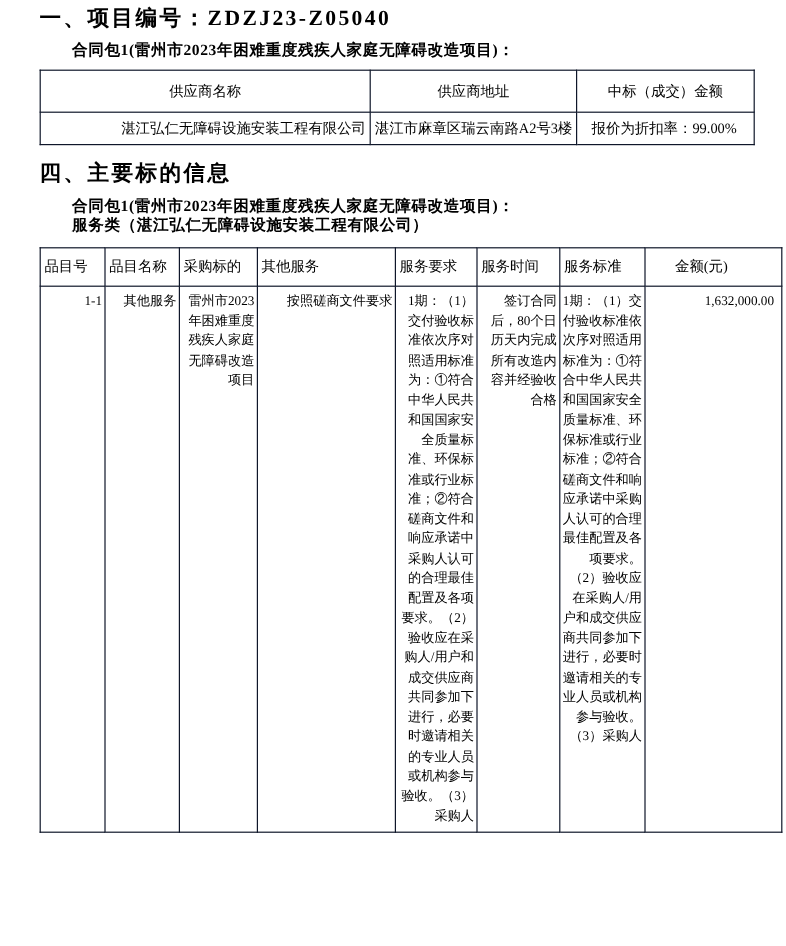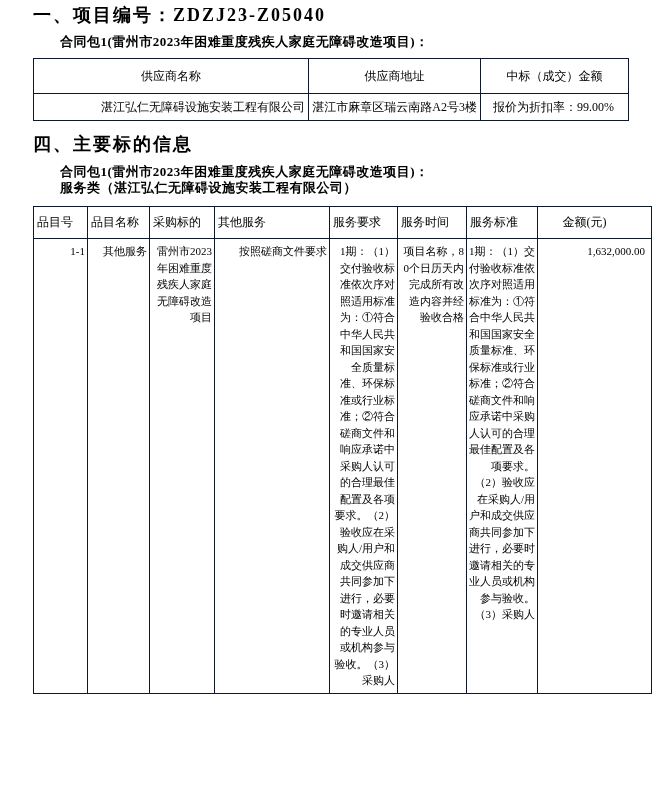--- a/index.html
+++ b/index.html
@@ -130,20 +130,20 @@
         <th class="num-h">金额(元)</th>
       </tr>
     </thead>
     <tbody>
       <tr>
         <td>1-1</td>
         <td>其他服务</td>
         <td>雷州市2023年困难重度残疾人家庭无障碍改造项目</td>
         <td>按照磋商文件要求</td>
         <td>1期：（1）交付验收标准依次序对照适用标准为：①符合中华人民共和国国家安全质量标准、环保标准或行业标准；②符合磋商文件和响应承诺中采购人认可的合理最佳配置及各项要求。（2）验收应在采购人/用户和成交供应商共同参加下进行，必要时邀请相关的专业人员或机构参与验收。（3）采购人</td>
-        <td>项目名称，80个日历天内完成所有改造内容并经验收合格</td>
+        <td>签订合同后，80个日历天内完成所有改造内容并经验收合格</td>
         <td>1期：（1）交付验收标准依次序对照适用标准为：①符合中华人民共和国国家安全质量标准、环保标准或行业标准；②符合磋商文件和响应承诺中采购人认可的合理最佳配置及各项要求。（2）验收应在采购人/用户和成交供应商共同参加下进行，必要时邀请相关的专业人员或机构参与验收。（3）采购人</td>
         <td class="num-c">1,632,000.00</td>
       </tr>
     </tbody>
   </table>
 
 </div>
 
 </body></html>

